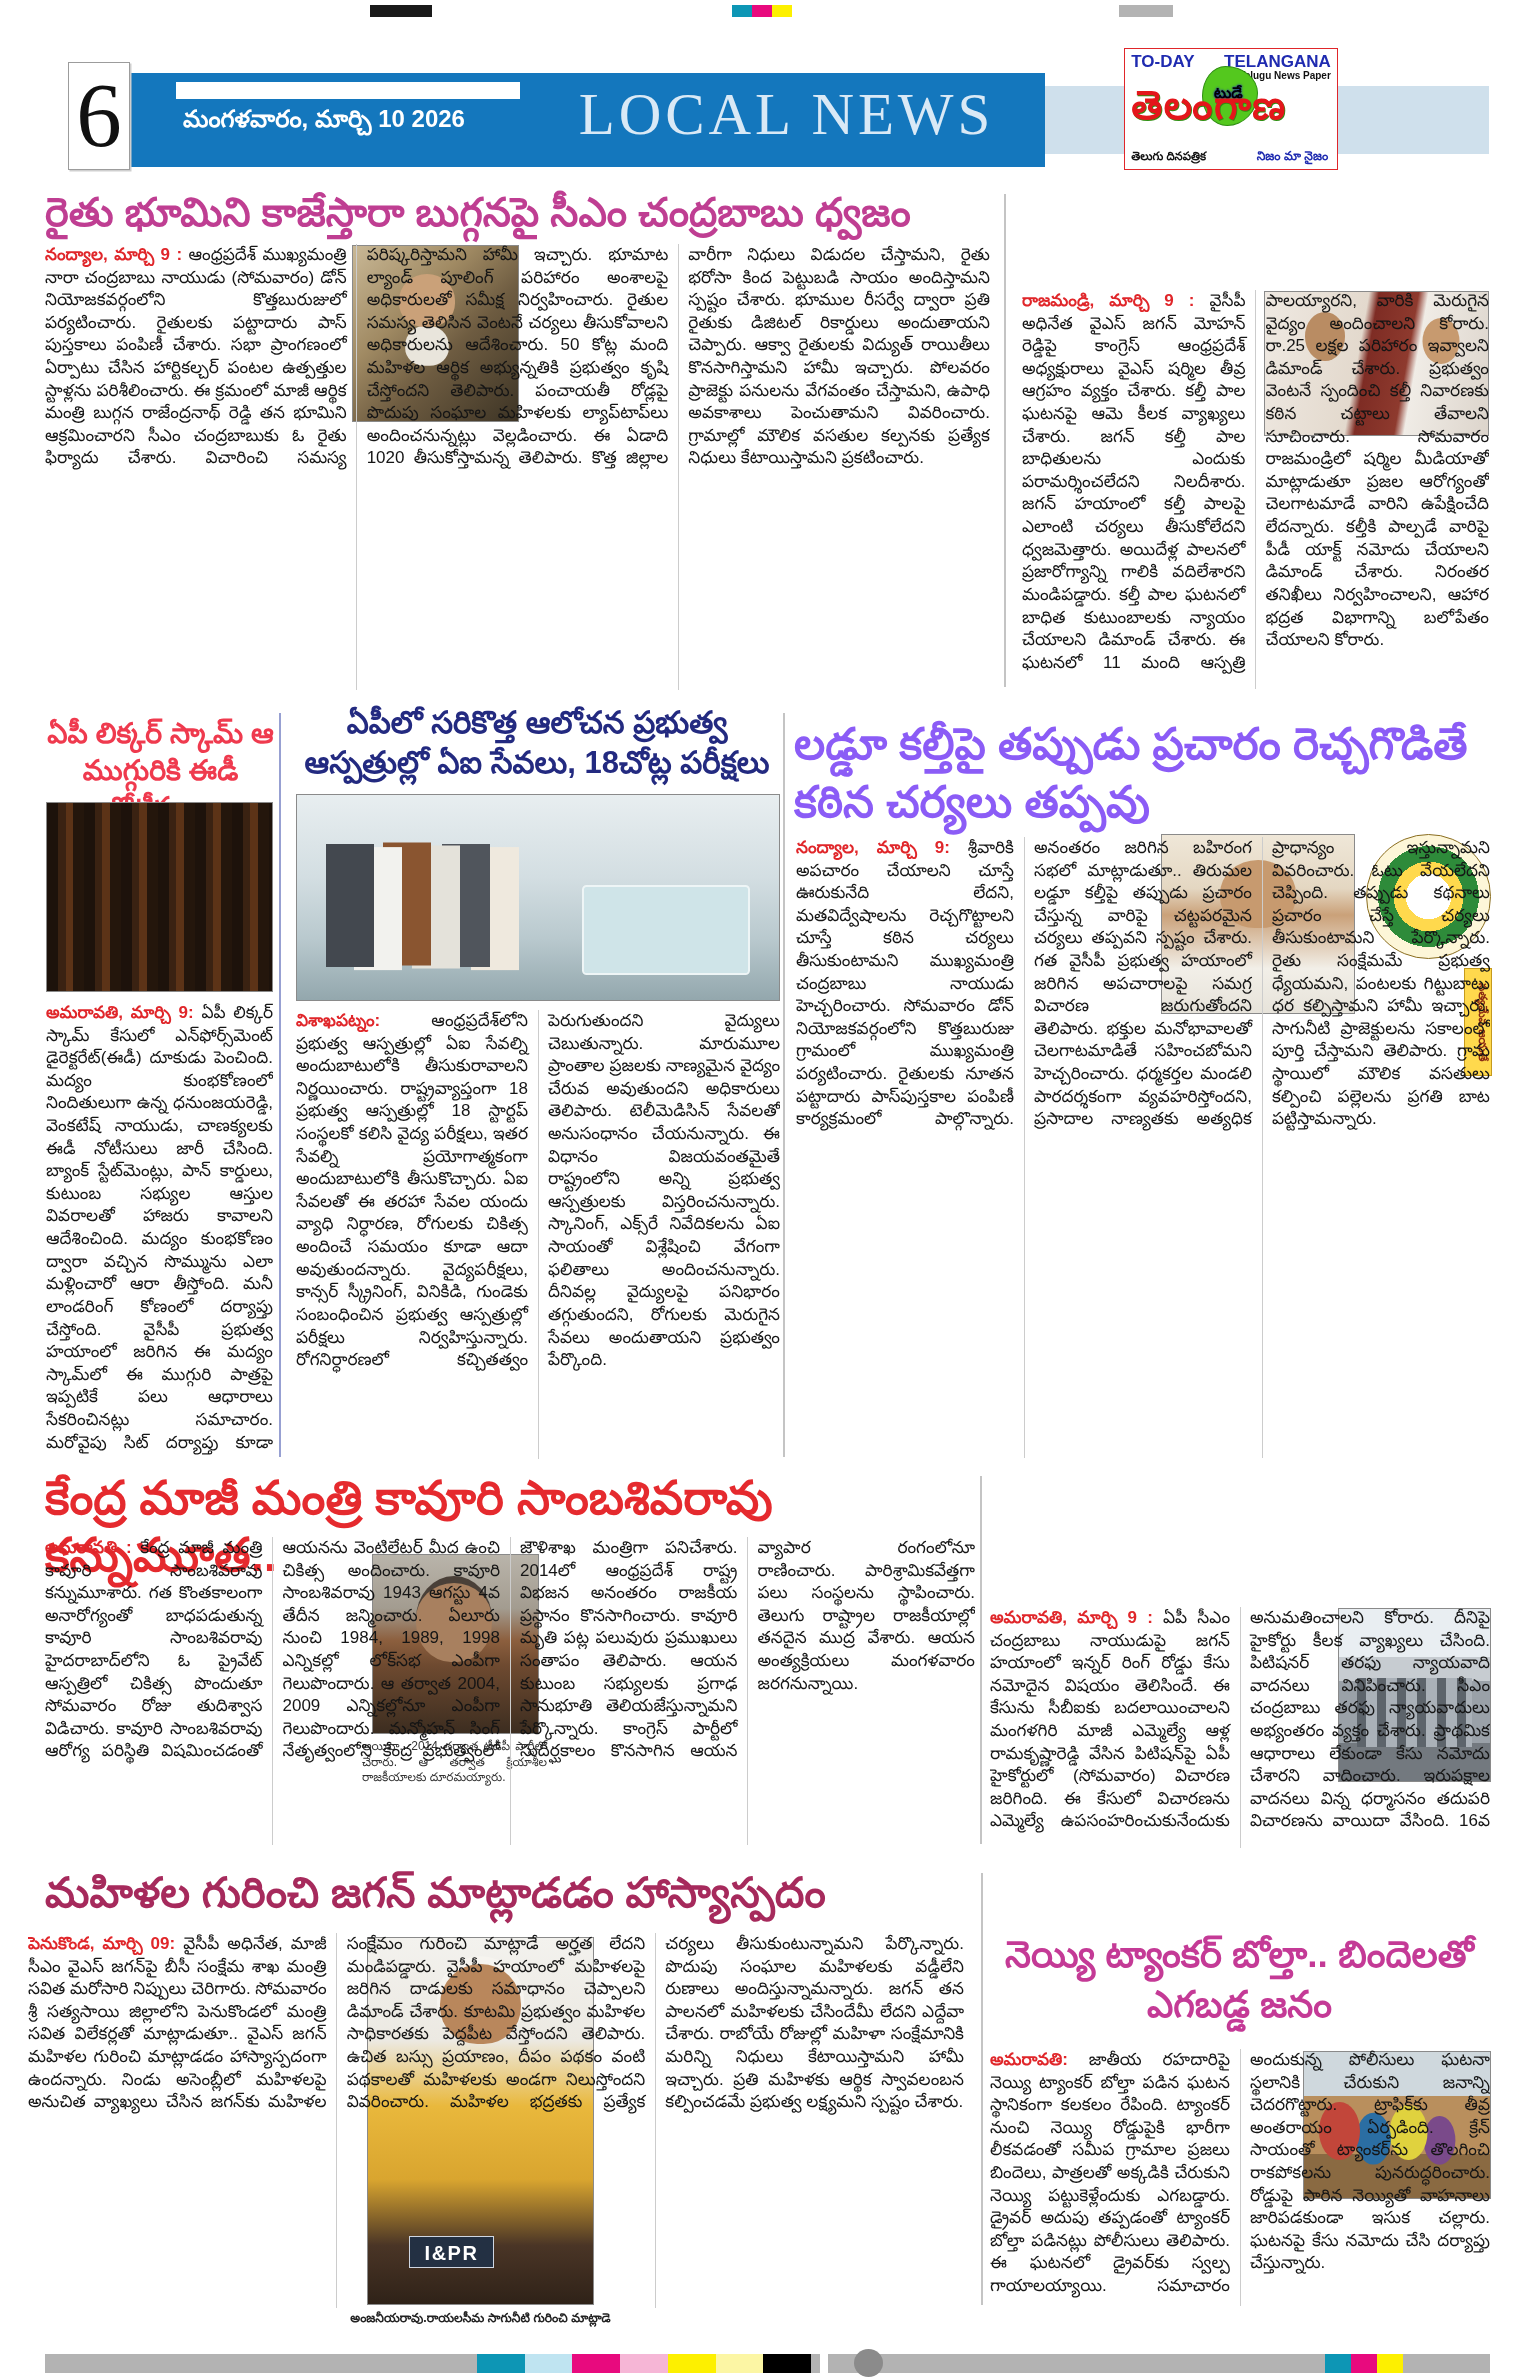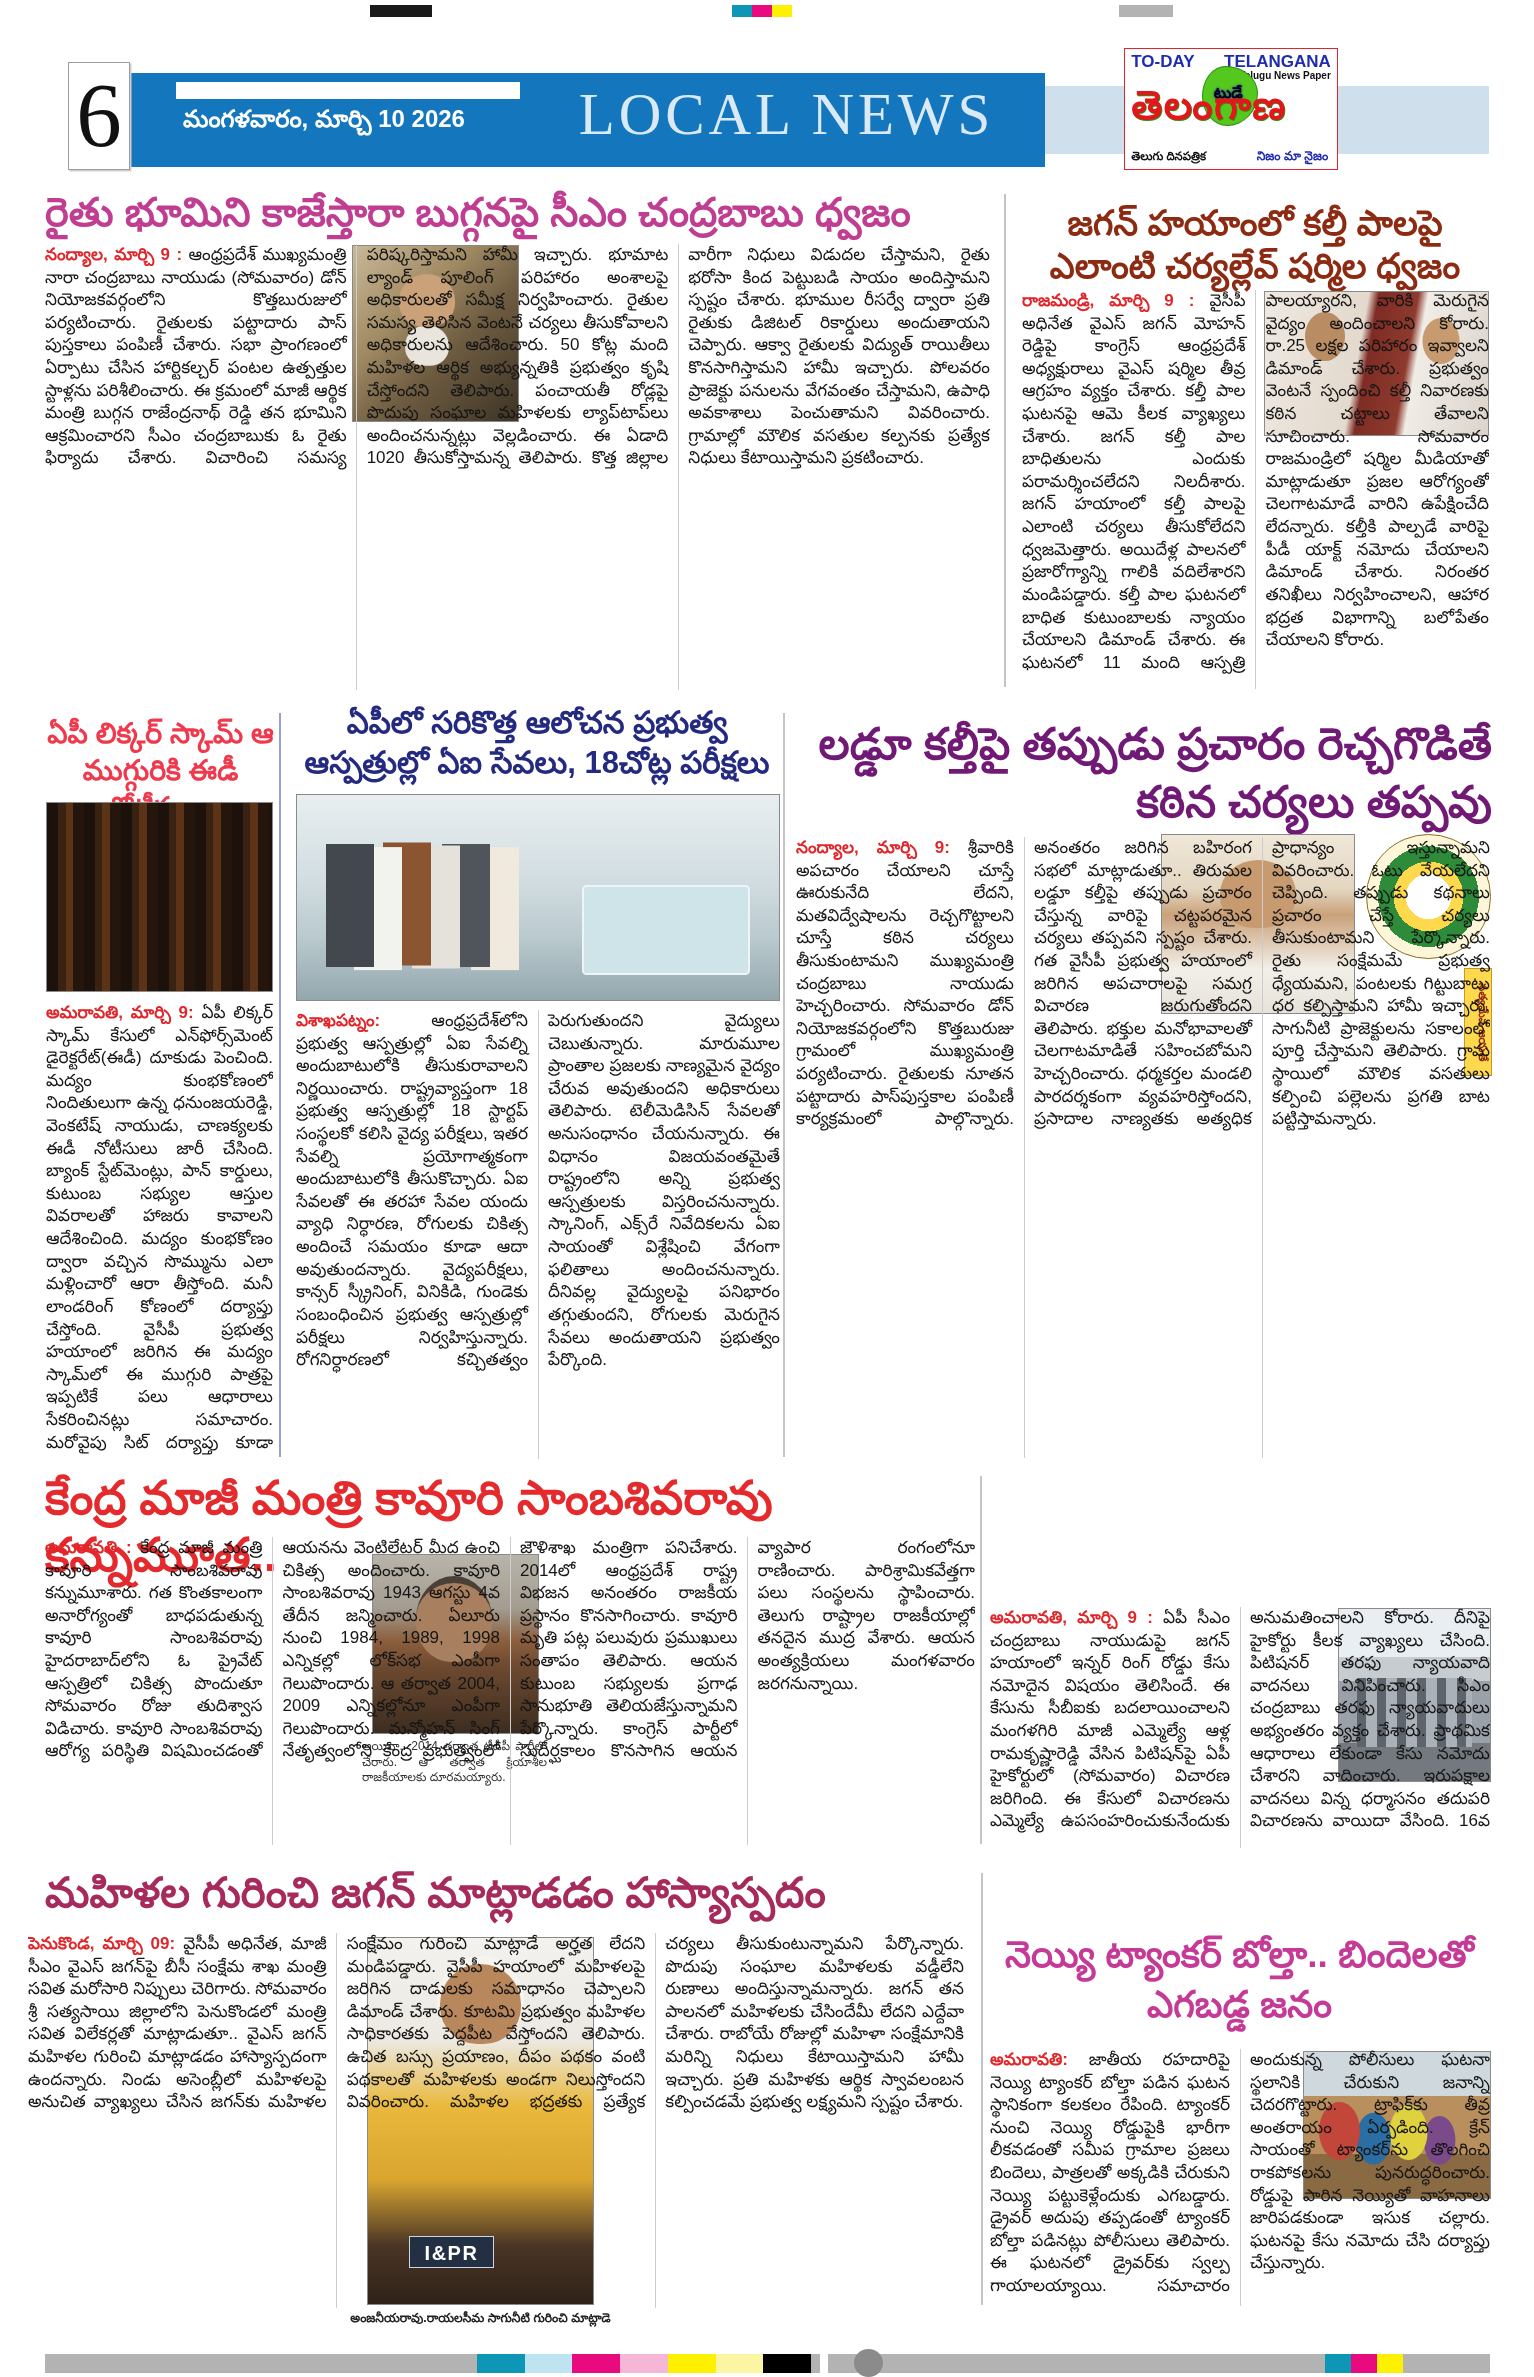--- a/index.html
+++ b/index.html
@@ -56,21 +56,21 @@
   .vr-b2 { left:783px; top:713px;  height:744px; }
   .vr-c  { left:980px; top:1476px; height:368px; }
   .vr-d  { left:981px; top:1873px; height:432px; }
 
   
   .hl { position:absolute; font-weight:bold; line-height:1.22; }
   .hl-a1 { left:45px;  top:188px;  width:950px; font-size:40px; color:#bf3e92; }
   .hl-a2 { left:1019px;top:202px;  width:472px;  font-size:35px; color:#8c2a12; text-align:center; }
   .hl-b1 { left:45px;  top:715px;  width:231px;  font-size:28.5px; color:#ef3a4e; text-align:center; line-height:1.3; }
   .hl-b2 { left:291px; top:703px;  width:492px;  font-size:31px; color:#232a80; text-align:center; line-height:1.3; }
-  .hl-b3 { left:794px;top:715px;  width:698px;  font-size:44px; color:#701a75; text-align:right; line-height:1.32; }
+  .hl-b3 { left:794px;top:715px;  width:698px;  font-size:44px; color:#8b5cf6; text-align:left; line-height:1.32; }
   .hl-c1 { left:45px;  top:1469px; width:934px; font-size:47px; color:#e52a2e; }
   .hl-c2 { left:987px;top:1482px; width:505px;  font-size:37px; color:#1e7d3a; text-align:center; line-height:1.3; }
   .hl-d1 { left:45px;  top:1867px; width:941px; font-size:42px; color:#a62a5c; }
   .hl-d2 { left:987px;top:1930px; width:505px;  font-size:37px; color:#c43a96; text-align:center; line-height:1.35; }
 
   
   .body-text { position:absolute; font-size:17px; line-height:1.33; text-align:justify; color:#151515; overflow:hidden; column-gap:20px; column-rule:0.8px solid #cccccc; }
   .dateline { color:#e0262a; font-weight:bold; }
   .bt-a1 { left:45px;  top:244px;  width:945px; height:446px; column-count:3; }
   .bt-a2 { left:1022px;top:290px;  width:467px;  height:399px; column-count:2; }
@@ -167,21 +167,20 @@
   <div class="vrule vr-c"></div>
   <div class="vrule vr-d"></div>
 
   <div class="hl hl-a1">రైతు భూమిని కాజేస్తారా బుగ్గనపై సీఎం చంద్రబాబు ధ్వజం</div>
   <div class="photo ph-cbn-podium"></div>
   <div class="body-text bt-a1">
     <span class="dateline">నంద్యాల, మార్చి 9 :</span>
     <span>ఆంధ్రప్రదేశ్ ముఖ్యమంత్రి నారా చంద్రబాబు నాయుడు (సోమవారం) డోన్ నియోజకవర్గంలోని కొత్తబురుజులో పర్యటించారు. రైతులకు పట్టాదారు పాస్ పుస్తకాలు పంపిణీ చేశారు. సభా ప్రాంగణంలో ఏర్పాటు చేసిన హార్టికల్చర్ పంటల ఉత్పత్తుల స్టాళ్లను పరిశీలించారు. ఈ క్రమంలో మాజీ ఆర్థిక మంత్రి బుగ్గన రాజేంద్రనాథ్ రెడ్డి తన భూమిని ఆక్రమించారని సీఎం చంద్రబాబుకు ఓ రైతు ఫిర్యాదు చేశారు. విచారించి సమస్య పరిష్కరిస్తామని హామీ ఇచ్చారు. భూమాట ల్యాండ్ పూలింగ్ పరిహారం అంశాలపై అధికారులతో సమీక్ష నిర్వహించారు. రైతుల సమస్య తెలిసిన వెంటనే చర్యలు తీసుకోవాలని అధికారులను ఆదేశించారు. 50 కోట్ల మంది మహిళల ఆర్థిక అభ్యున్నతికి ప్రభుత్వం కృషి చేస్తోందని తెలిపారు. పంచాయతీ రోడ్లపై పొదుపు సంఘాల మహిళలకు ల్యాప్‌టాప్‌లు అందించనున్నట్లు వెల్లడించారు. ఈ ఏడాది 1020 తీసుకోస్తామన్న తెలిపారు. కొత్త జిల్లాల వారీగా నిధులు విడుదల చేస్తామని, రైతు భరోసా కింద పెట్టుబడి సాయం అందిస్తామని స్పష్టం చేశారు. భూముల రీసర్వే ద్వారా ప్రతి రైతుకు డిజిటల్ రికార్డులు అందుతాయని చెప్పారు. ఆక్వా రైతులకు విద్యుత్ రాయితీలు కొనసాగిస్తామని హామీ ఇచ్చారు. పోలవరం ప్రాజెక్టు పనులను వేగవంతం చేస్తామని, ఉపాధి అవకాశాలు పెంచుతామని వివరించారు. గ్రామాల్లో మౌలిక వసతుల కల్పనకు ప్రత్యేక నిధులు కేటాయిస్తామని ప్రకటించారు.</span>
   </div>
 
-  <div class="hl hl-a2">జగన్ హయాంలో కల్తీ పాలపై ఎలాంటి చర్యల్లేవ్ షర్మిల ధ్వజం</div>
   <div class="photo ph-jagan-sharmila"></div>
   <div class="body-text bt-a2">
     <span class="dateline">రాజమండ్రి, మార్చి 9 :</span>
     <span>వైసీపీ అధినేత వైఎస్ జగన్ మోహన్ రెడ్డిపై కాంగ్రెస్ ఆంధ్రప్రదేశ్ అధ్యక్షురాలు వైఎస్ షర్మిల తీవ్ర ఆగ్రహం వ్యక్తం చేశారు. కల్తీ పాల ఘటనపై ఆమె కీలక వ్యాఖ్యలు చేశారు. జగన్ కల్తీ పాల బాధితులను ఎందుకు పరామర్శించలేదని నిలదీశారు. జగన్ హయాంలో కల్తీ పాలపై ఎలాంటి చర్యలు తీసుకోలేదని ధ్వజమెత్తారు. అయిదేళ్ల పాలనలో ప్రజారోగ్యాన్ని గాలికి వదిలేశారని మండిపడ్డారు. కల్తీ పాల ఘటనలో బాధిత కుటుంబాలకు న్యాయం చేయాలని డిమాండ్ చేశారు. ఈ ఘటనలో 11 మంది ఆస్పత్రి పాలయ్యారని, వారికి మెరుగైన వైద్యం అందించాలని కోరారు. రా.25 లక్షల పరిహారం ఇవ్వాలని డిమాండ్ చేశారు. ప్రభుత్వం వెంటనే స్పందించి కల్తీ నివారణకు కఠిన చట్టాలు తేవాలని సూచించారు. సోమవారం రాజమండ్రిలో షర్మిల మీడియాతో మాట్లాడుతూ ప్రజల ఆరోగ్యంతో చెలగాటమాడే వారిని ఉపేక్షించేది లేదన్నారు. కల్తీకి పాల్పడే వారిపై పీడీ యాక్ట్ నమోదు చేయాలని డిమాండ్ చేశారు. నిరంతర తనిఖీలు నిర్వహించాలని, ఆహార భద్రత విభాగాన్ని బలోపేతం చేయాలని కోరారు.</span>
   </div>
 
   <div class="hl hl-b1">ఏపీ లిక్కర్ స్కామ్ ఆ ముగ్గురికి ఈడీ నోటీసులు</div>
   <div class="photo ph-liquor"></div>
   <div class="body-text bt-b1">
     <span class="dateline">అమరావతి, మార్చి 9:</span>

